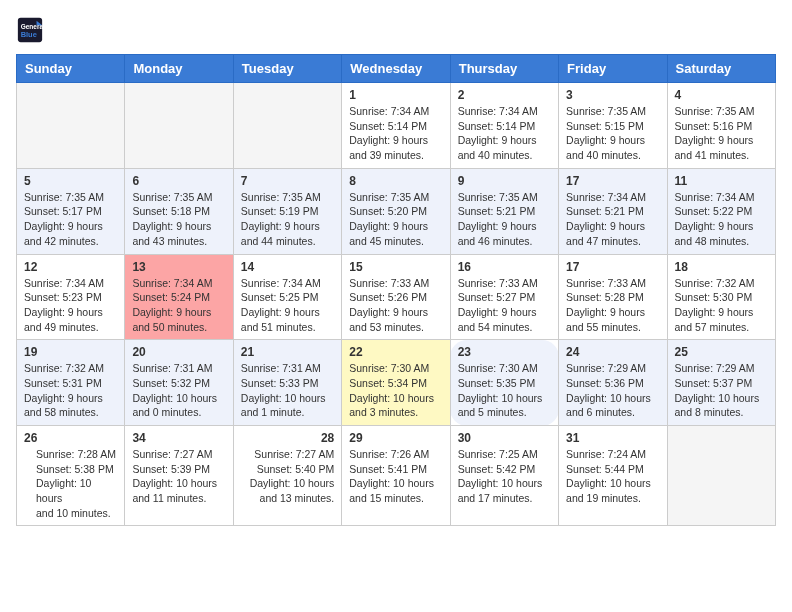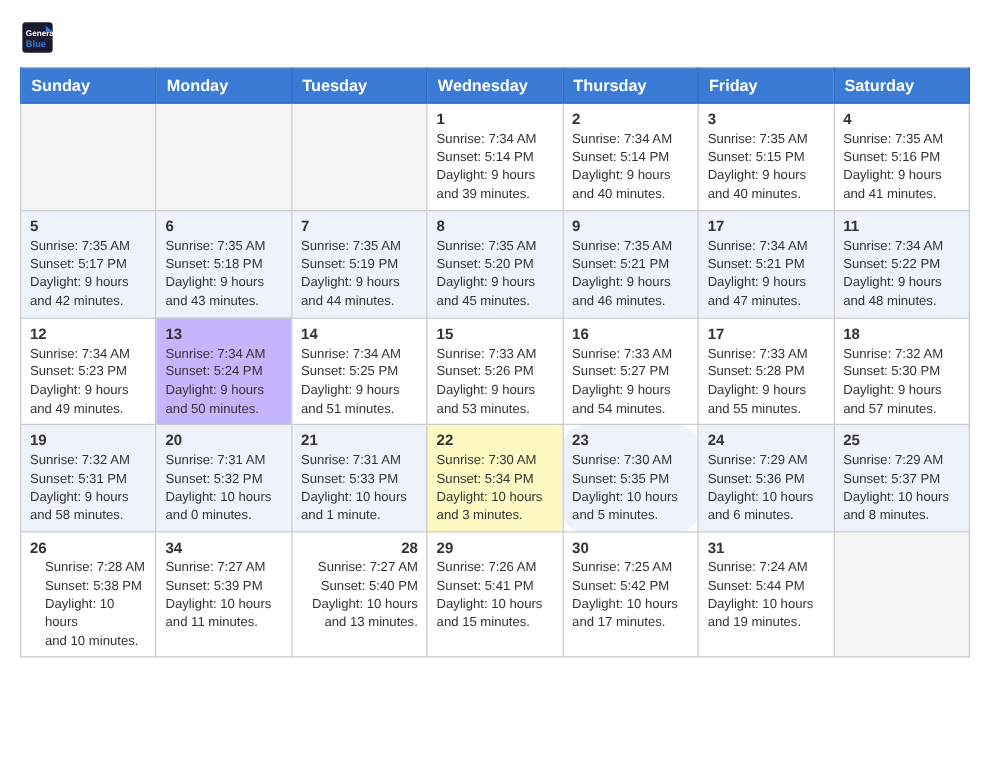--- a/index.html
+++ b/index.html
@@ -204,21 +204,21 @@
         </td>
       </tr>
       <tr>
         <td style="background: rgb(255, 255, 255);">
           <div class="day-number">12</div>
           <div class="day-info" style="white-space: pre-line;">Sunrise: 7:34 AM
 Sunset: 5:23 PM
 Daylight: 9 hours
 and 49 minutes.</div>
         </td>
-        <td style="background: #c4b5fd;">
+        <td style="background: #fca5a5;">
           <div class="day-number">13</div>
           <div class="day-info" style="white-space: pre-line;">Sunrise: 7:34 AM
 Sunset: 5:24 PM
 Daylight: 9 hours
 and 50 minutes.</div>
         </td>
         <td style="background: rgb(255, 255, 255);">
           <div class="day-number">14</div>
           <div class="day-info" style="white-space: pre-line;">Sunrise: 7:34 AM
 Sunset: 5:25 PM

